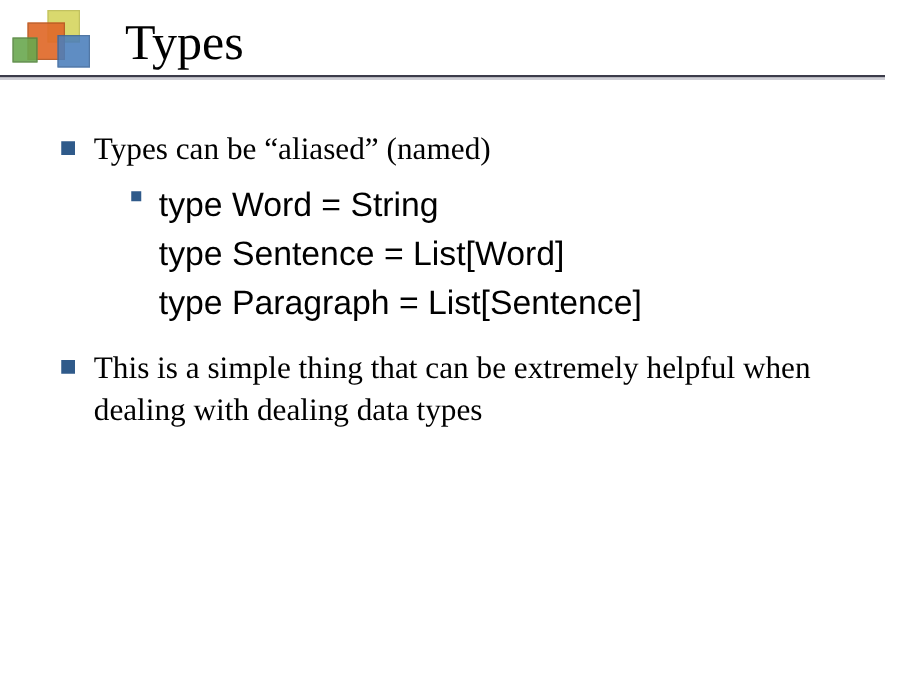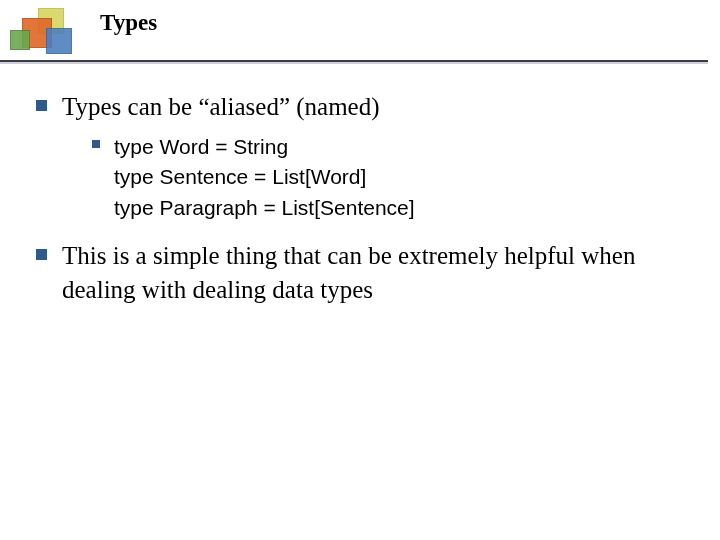--- a/index.html
+++ b/index.html
@@ -33,22 +33,22 @@
     height: 52px;
   }
   .logo .sq {
     position: absolute;
     box-sizing: border-box;
   }
   .title {
     position: absolute;
     left: 100px;
     top: 2px;
-    font-size: 23px;
-    font-weight: 700;
+    font-size: 40px;
+    font-weight: 400;
   }
   .underline {
     position: absolute;
     top: 52px;
     left: 0;
     right: 12px;
     height: 2px;
     background: #3b3b4a;
   }
   .underline::after {
@@ -62,21 +62,21 @@
   }
   .body {
     position: absolute;
     top: 90px;
     left: 30px;
     right: 30px;
   }
   ul.lvl1 {
     list-style: none;
     padding: 0;
-    margin: 0;
+    margin: 13px;
   }
   ul.lvl1 > li {
     position: relative;
     padding-left: 32px;
     font-size: 25px;
     line-height: 1.35;
     margin-bottom: 16px;
   }
   ul.lvl1 > li::before {
     content: "";
@@ -101,21 +101,21 @@
     content: "";
     position: absolute;
     left: 2px;
     top: 8px;
     width: 8px;
     height: 8px;
     background: #2f5a8a;
   }
   .code {
     font-family: "Comic Sans MS", "Comic Sans", cursive, sans-serif;
-    font-size: 21px;
+    font-size: 27px;
     color: #000;
     white-space: pre;
     line-height: 1.45;
   }
 </style>
 </head>
 <body>
 
 <div class="slide">
 

